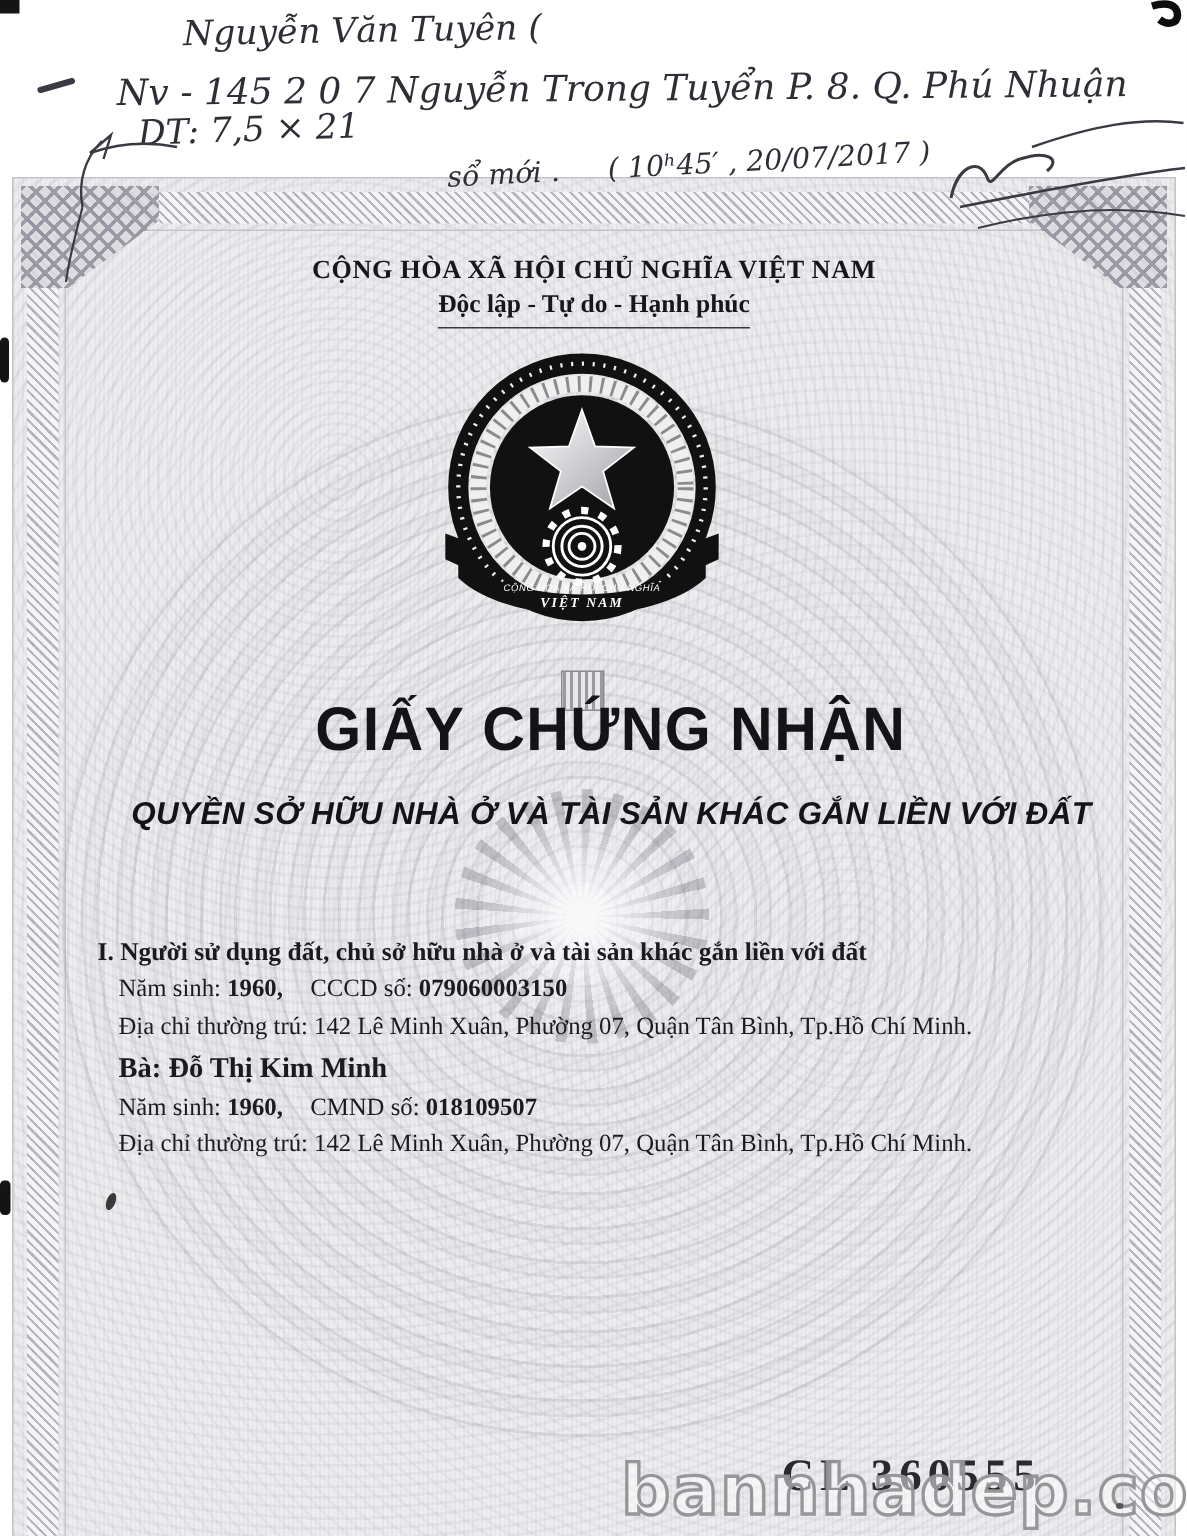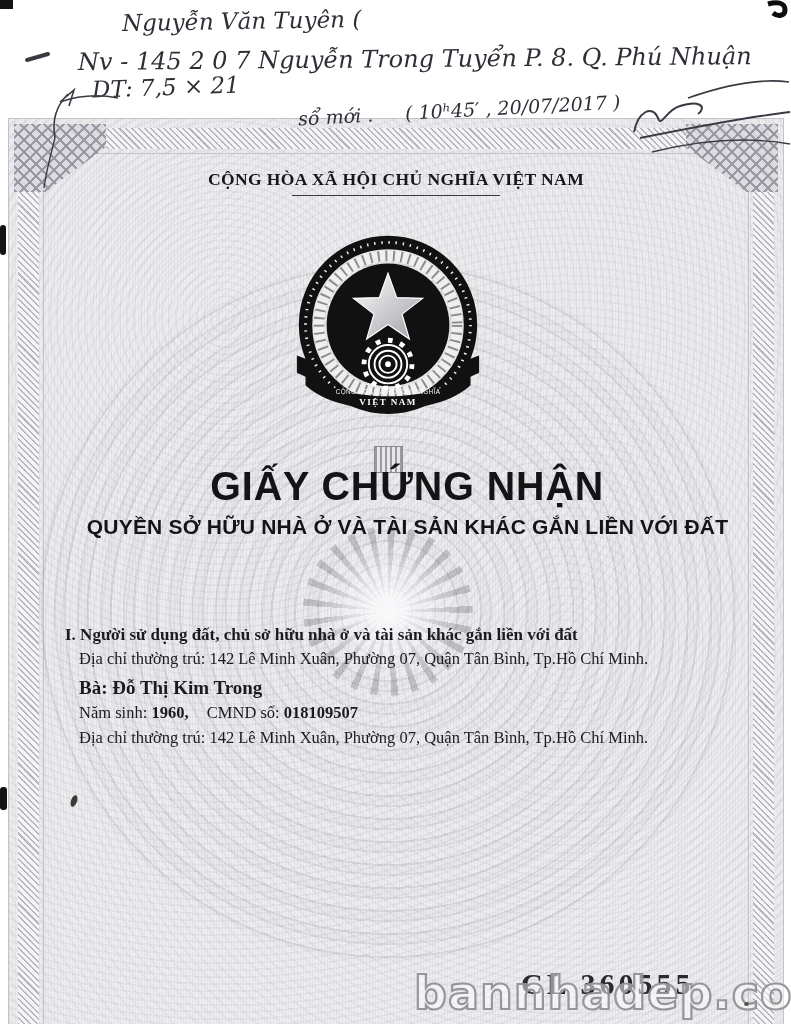--- a/index.html
+++ b/index.html
@@ -41,28 +41,28 @@
     position:absolute;left:265px;top:265px;width:170px;height:170px;border-radius:50%;
     background:
       radial-gradient(circle, rgba(250,250,252,0.95) 0 9px, rgba(250,250,252,0) 70px),
       repeating-conic-gradient(rgba(115,115,128,0.35) 0deg 5deg, rgba(246,246,248,0.05) 5deg 14.4deg);
   }
   
   .header-block{position:absolute;left:0;right:0;top:50px;text-align:center;}
   .country{font-size:17.5px;font-weight:bold;letter-spacing:.4px;color:#17171a;}
   .motto{font-size:17px;font-weight:bold;margin-top:3px;color:#17171a;}
   .motto-rule{width:208px;border:none;border-top:1.5px solid #3a3a40;margin:5px auto 0;}
-  .emblem-wrap{position:absolute;left:0;right:16px;top:110px;text-align:center;}
+  .emblem-wrap{position:absolute;left:0;right:16px;top:110px;text-align:center;font-style:italic;}
   .emblem-wrap svg{display:inline-block;}
   .pedestal{width:27px;height:25px;margin:2px auto 0;border:1px solid #8a8a93;
     background:repeating-linear-gradient(90deg,#9a9aa3 0 2px,#e8e8ea 2px 5px);}
   .title-block{position:absolute;left:0;right:0;top:344px;text-align:center;color:#141416;font-family:"Liberation Sans",sans-serif;padding-left:23px;}
   .title-main{font-size:41px;font-weight:bold;letter-spacing:1px;display:inline-block;transform:scaleX(.96);}
   .title-sub1{font-size:20px;font-weight:bold;margin-top:3px;}
-  .title-sub2{font-size:21px;font-weight:bold;margin-top:5px;letter-spacing:.2px;}
+  .title-sub2{font-size:21px;font-weight:bold;margin-top:21px;letter-spacing:.2px;font-style:italic;}
   .owners{position:absolute;left:56px;right:26px;top:506px;font-size:16.5px;color:#1b1b1e;}
   .sec-heading{font-size:17px;font-weight:bold;}
   .owner-name{font-size:19px;font-weight:bold;margin:7px 0 0 14px;}
   .owner-line{margin:3px 0 0 14px;line-height:1.32;}
   .owner-line b{font-weight:bold;}
   .gap{display:inline-block;width:10px;}
   
   .serial{position:absolute;left:512px;top:848px;font-size:30px;letter-spacing:4px;font-weight:600;color:#2a2a2e;}
   .watermark{
     position:absolute;left:414px;top:966px;z-index:30;
@@ -97,20 +97,21 @@
     <div class="inner-line"></div>
     <div class="corner tl"></div>
     <div class="corner tr"></div>
 
     <div class="drum">
       <div class="burst"></div>
     </div>
 
     <div class="header-block">
       <div class="country">CỘNG HÒA XÃ HỘI CHỦ NGHĨA VIỆT NAM</div>
+      <div class="motto">Độc lập - Tự do - Hạnh phúc</div>
       <hr class="motto-rule">
     </div>
 
     <div class="emblem-wrap">
       <svg width="192" height="211" viewBox="0 0 200 220">
         <defs>
           <linearGradient id="starGrad" x1="0" y1="0" x2="1" y2="1">
             <stop offset="0" stop-color="#ffffff"></stop>
             <stop offset="0.5" stop-color="#cfcfd3"></stop>
             <stop offset="1" stop-color="#9d9da5"></stop>
@@ -145,25 +146,32 @@
 
     <div class="title-block">
       <div class="title-main">GIẤY CHỨNG NHẬN</div>
       <div class="title-sub2">QUYỀN SỞ HỮU NHÀ Ở VÀ TÀI SẢN KHÁC GẮN LIỀN VỚI ĐẤT</div>
     </div>
 
     <div class="owners">
       <div class="sec-heading">I. Người sử dụng đất, chủ sở hữu nhà ở và tài sản khác gắn liền với đất</div>
 
       <div class="owner-line">
+        <span>Năm sinh:</span>
+        <b>1960,</b>
+        <span class="gap"></span>
+        <span>CCCD số:</span>
+        <b>079060003150</b>
+      </div>
+      <div class="owner-line">
         <span>Địa chỉ thường trú:</span>
         <span>142 Lê Minh Xuân, Phường 07, Quận Tân Bình, Tp.Hồ Chí Minh.</span>
       </div>
 
-      <div class="owner-name">Bà: Đỗ Thị Kim Trong</div>
+      <div class="owner-name">Bà: Đỗ Thị Kim Minh</div>
       <div class="owner-line">
         <span>Năm sinh:</span>
         <b>1960,</b>
         <span class="gap"></span>
         <span>CMND số:</span>
         <b>018109507</b>
       </div>
       <div class="owner-line">
         <span>Địa chỉ thường trú:</span>
         <span>142 Lê Minh Xuân, Phường 07, Quận Tân Bình, Tp.Hồ Chí Minh.</span>

